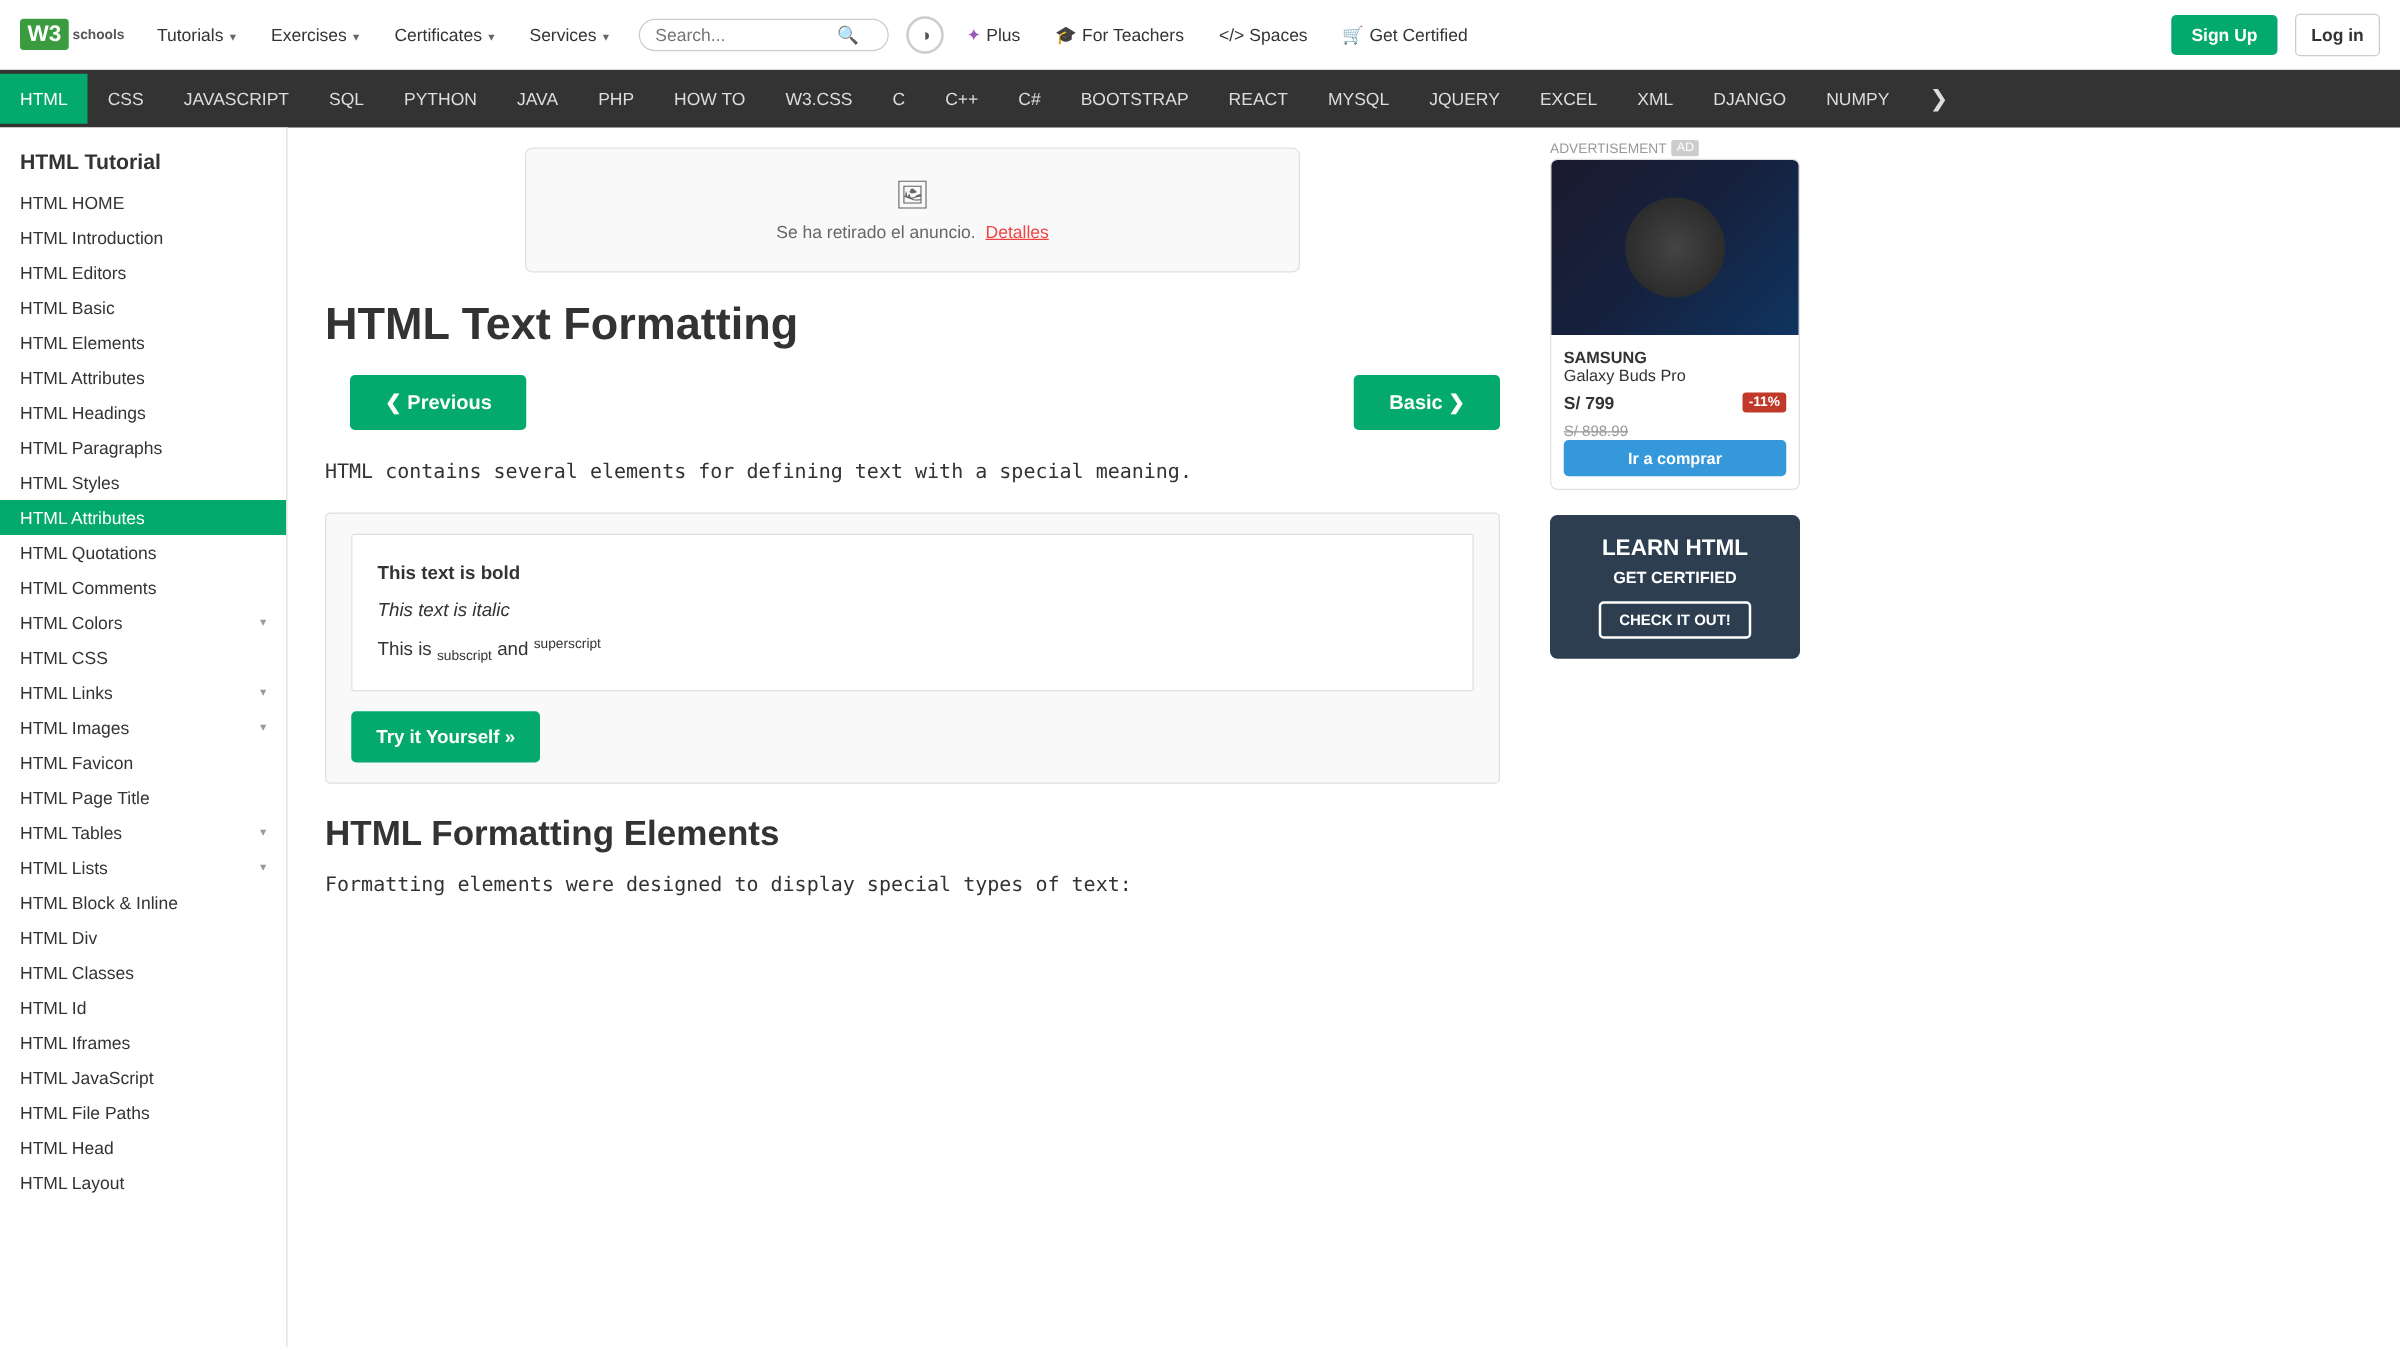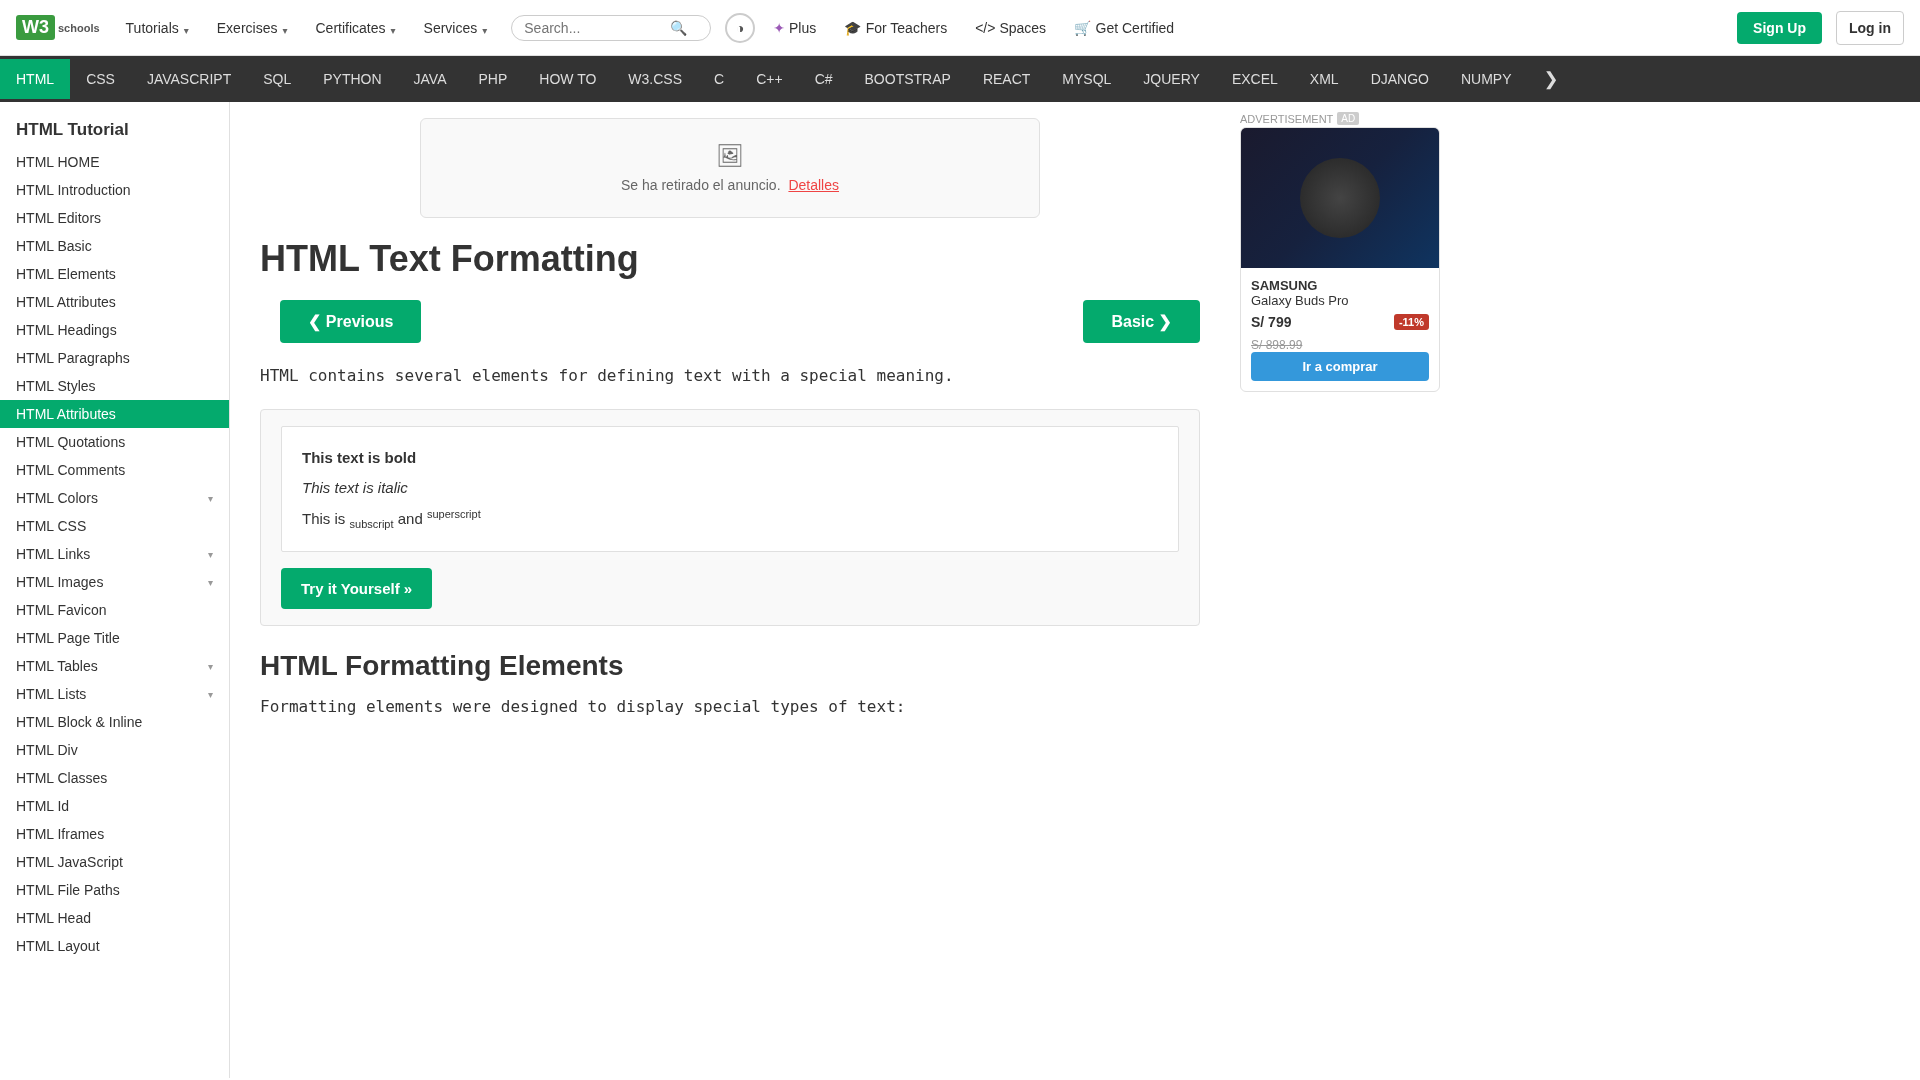--- a/index.html
+++ b/index.html
@@ -642,15 +642,20 @@
         <div class="ad-brand">SAMSUNG</div>
         <div class="ad-product-name">Galaxy Buds Pro</div>
         <div class="ad-price-row">
           <span class="ad-price">S/ 799</span>
           <span class="ad-discount-badge">-11%</span>
         </div>
         <div class="ad-original-price">S/ 898.99</div>
         <button class="ad-buy-btn">Ir a comprar</button>
       </div>
     </div>
+    <div class="ad-learn-card">
+      <div class="ad-learn-title">LEARN HTML</div>
+      <div class="ad-learn-sub">GET CERTIFIED</div>
+      <button class="ad-learn-btn">CHECK IT OUT!</button>
+    </div>
   </aside>
 
 </div>
 
 </body></html>

